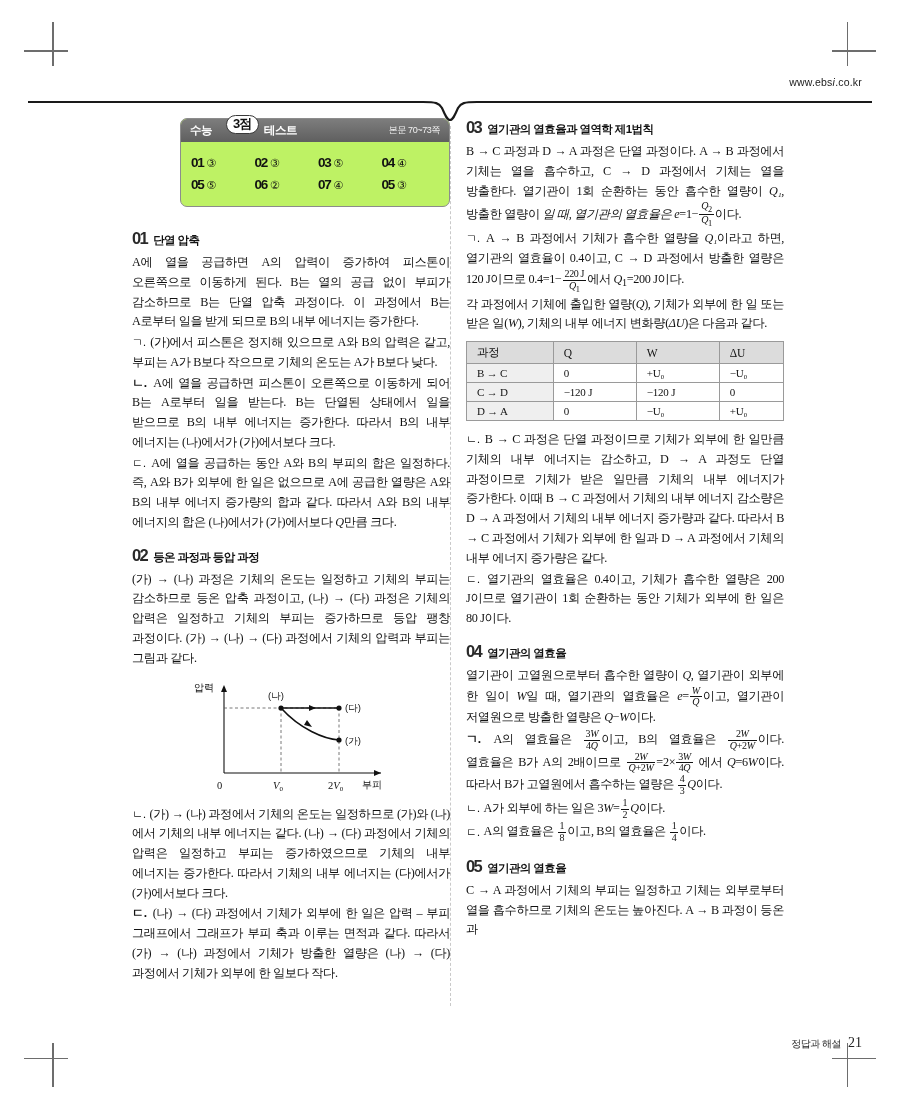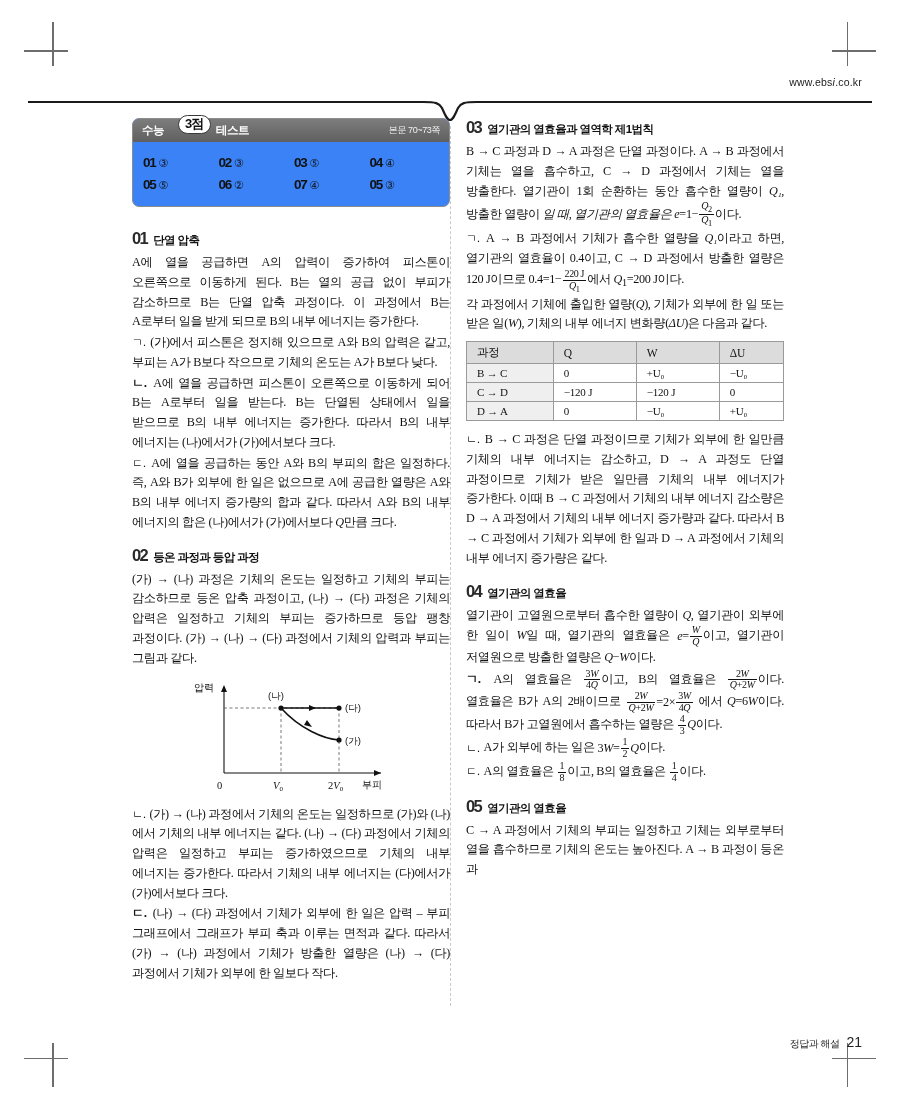--- a/index.html
+++ b/index.html
@@ -86,23 +86,24 @@
     width: 1px;
     height: 880px;
     border-left: 1px dashed #c9c9c9;
   }
 
   
   .answer-box {
     border: 1px solid #8c8c8c;
     border-radius: 7px;
     overflow: visible;
-    background: #3b82f6;
+    background: #bef264;
     position: relative;
     margin-bottom: 22px;
+    margin-left: 48px;
   }
   .answer-head {
     background: #6f6f6f;
     background: linear-gradient(180deg, #7d7d7d 0%, #5f5f5f 100%);
     height: 23px;
     border-radius: 6px 6px 0 0;
     display: flex;
     align-items: center;
     padding: 0 9px;
     position: relative;
@@ -260,21 +261,21 @@
     align-items: baseline;
     gap: 7px;
   }
   .footer .label {
     font-family: "Liberation Sans", sans-serif;
     font-size: 10px;
     letter-spacing: -.5px;
     color: #222;
   }
   .footer .pageno {
-    font-family: Liberation Sans, sans-serif;
+    font-family: Liberation Serif, serif;
     font-size: 14px;
     color: #222;
   }
 </style>
 </head>
 <body>
 
 <div class="crop-mark tl"></div>
 <div class="crop-mark tr"></div>
 <div class="crop-mark bl"></div>
@@ -408,20 +409,21 @@
           <tr>
             <td class="first">D → A</td>
             <td>0</td>
             <td>−U₀</td>
             <td>+U₀</td>
           </tr>
         </tbody>
       </table>
 
       <p class="body"><span class="marker">ㄴ.</span> <span>B → C 과정은 단열 과정이므로 기체가 외부에 한 일만큼 기체의 내부 에너지는 감소하고, D → A 과정도 단열 과정이므로 기체가 받은 일만큼 기체의 내부 에너지가 증가한다. 이때 B → C 과정에서 기체의 내부 에너지 감소량은 D → A 과정에서 기체의 내부 에너지 증가량과 같다. 따라서 B → C 과정에서 기체가 외부에 한 일과 D → A 과정에서 기체의 내부 에너지 증가량은 같다.</span></p>
+      <p class="body"><span class="marker">ㄷ.</span> <span>열기관의 열효율은 0.4이고, 기체가 흡수한 열량은 200 J이므로 열기관이 1회 순환하는 동안 기체가 외부에 한 일은 80 J이다.</span></p>
     </div>
 
     <div class="section">
       <div class="sec-head">
         <span class="sec-num">04</span>
         <span class="sec-title">열기관의 열효율</span>
       </div>
       <p class="body"><span>열기관이 고열원으로부터 흡수한 열량이 </span><i class="var">Q</i><span>, 열기관이 외부에 한 일이 </span><i class="var">W</i><span>일 때, 열기관의 열효율은 </span><span><i class="var">e</i>=<span class="frac"><span class="n"><i class="var">W</i></span><span class="d"><i class="var">Q</i></span></span></span><span>이고, 열기관이 저열원으로 방출한 열량은 </span><span><i class="var">Q</i>−<i class="var">W</i></span><span>이다.</span></p>
 
       <p class="body"><span class="marker-x">ㄱ.</span> <span>A의 열효율은 </span><span class="frac"><span class="n">3<i class="var">W</i></span><span class="d">4<i class="var">Q</i></span></span><span>이고, B의 열효율은 </span><span class="frac"><span class="n">2<i class="var">W</i></span><span class="d"><i class="var">Q</i>+2<i class="var">W</i></span></span><span>이다. 열효율은 B가 A의 2배이므로 </span><span><span class="frac"><span class="n">2<i class="var">W</i></span><span class="d"><i class="var">Q</i>+2<i class="var">W</i></span></span>=2×<span class="frac"><span class="n">3<i class="var">W</i></span><span class="d">4<i class="var">Q</i></span></span></span><span> 에서 </span><span><i class="var">Q</i>=6<i class="var">W</i></span><span>이다. 따라서 B가 고열원에서 흡수하는 열량은 </span><span class="frac"><span class="n">4</span><span class="d">3</span></span><i class="var">Q</i><span>이다.</span></p>

